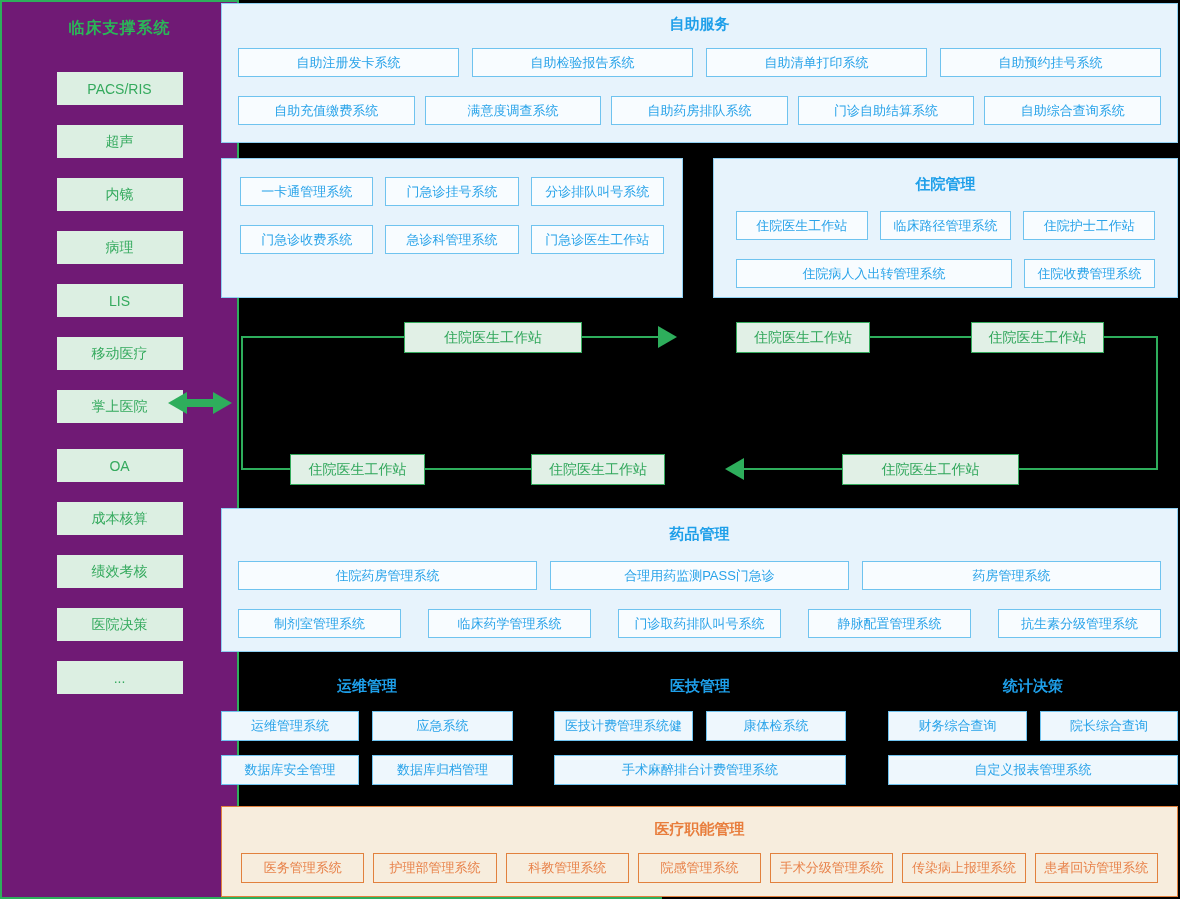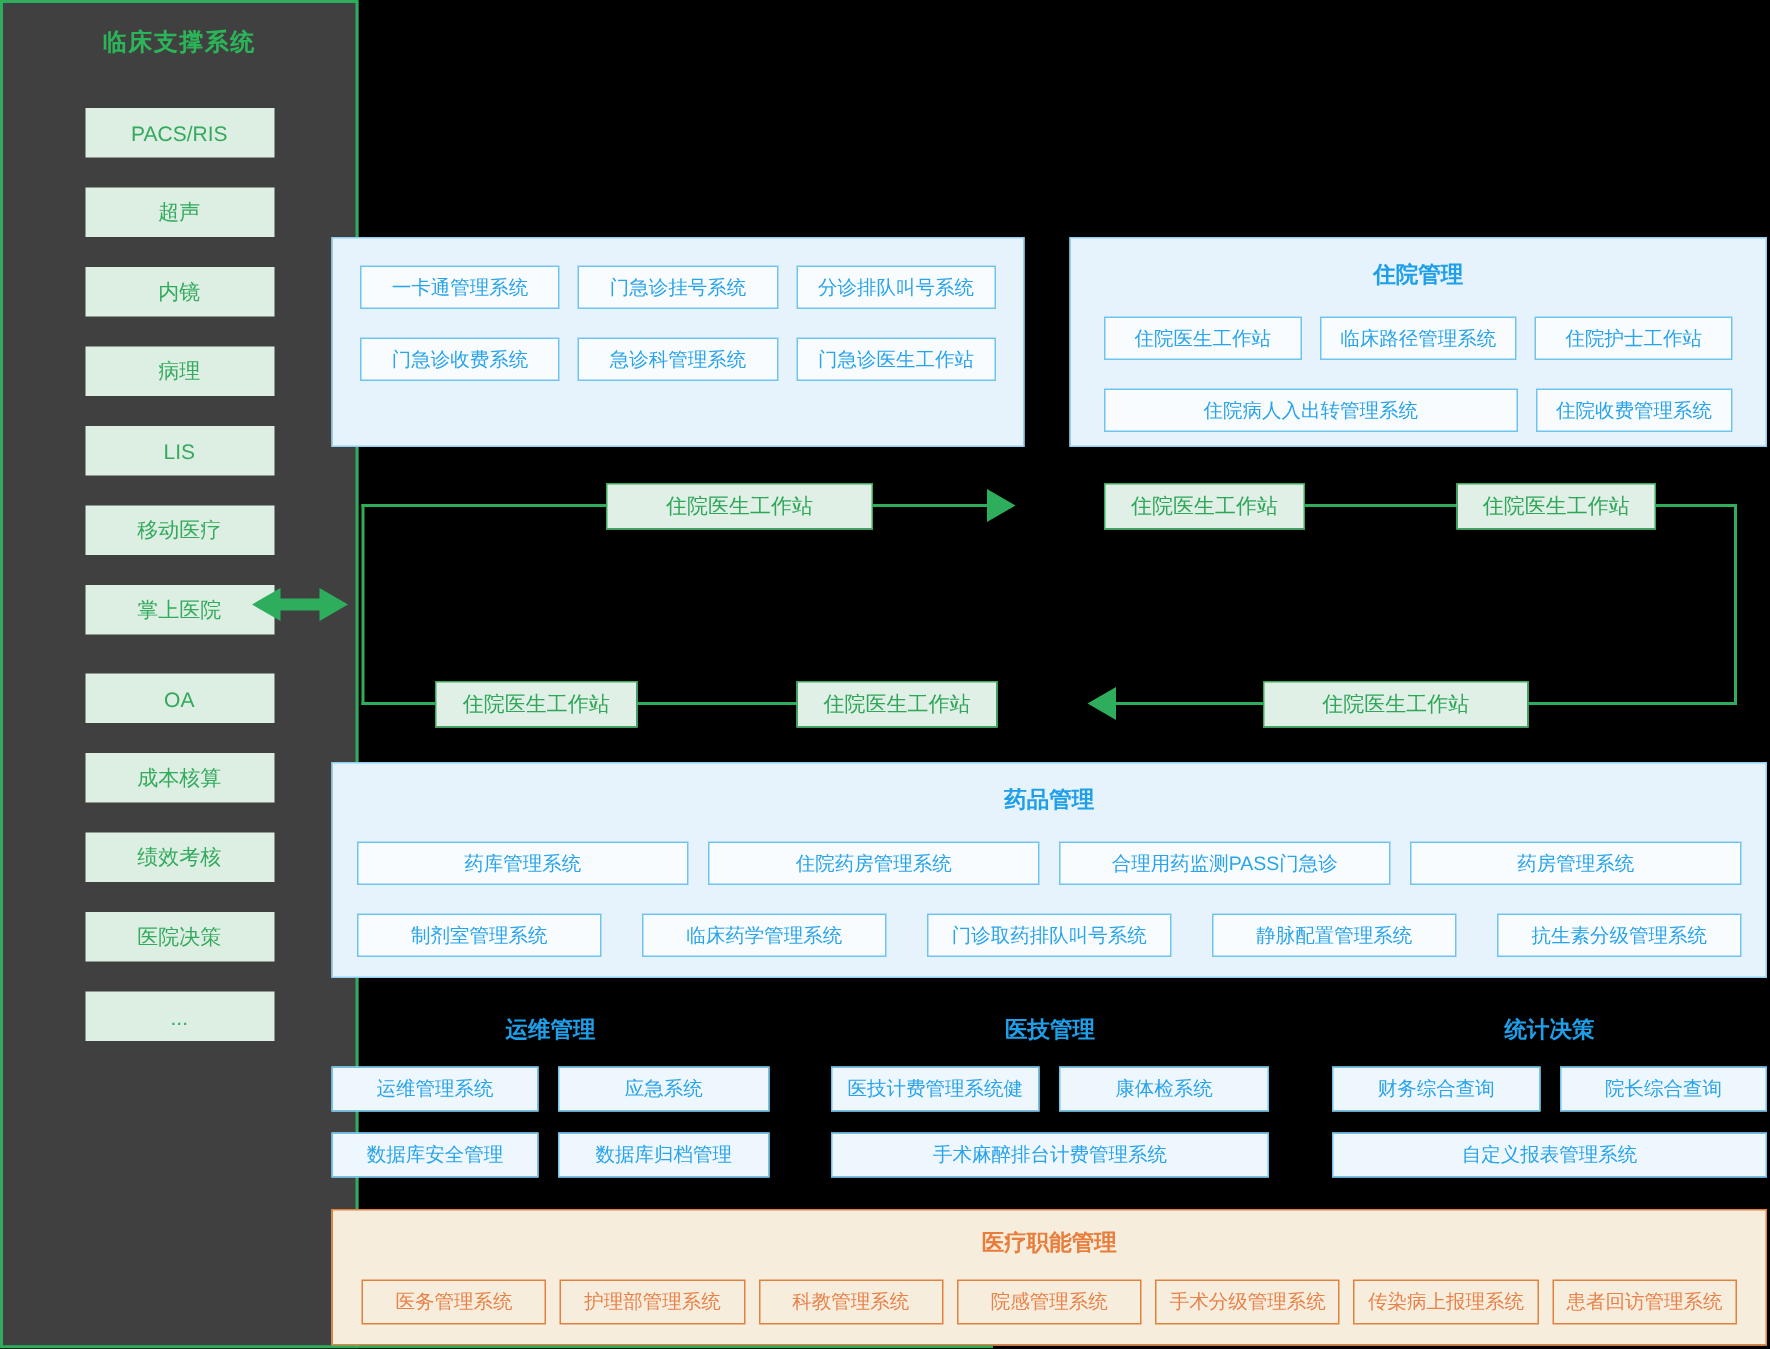--- a/index.html
+++ b/index.html
@@ -1,20 +1,20 @@
 <!DOCTYPE html>
 <html><head>
 <meta charset="utf-8">
 <style>
   html,body{margin:0;padding:0;background:#000;}
   body{font-family:"Liberation Sans","DejaVu Sans",sans-serif;}
   #stage{position:relative;width:1180px;height:899px;background:#000;overflow:hidden;}
 
   
-  .sidebar{position:absolute;left:0;top:0;width:239px;height:899px;background:#404040;
+  .sidebar{position:absolute;left:0;top:0;width:239px;height:899px;background:#701a75;
            border:2px solid #2eae5c;box-sizing:border-box;}
   .sidebar-title{margin-top:16px;text-align:center;color:#2bb558;font-size:16px;font-weight:bold;letter-spacing:1px;}
   .side-items{margin-top:33px;}
   .side-item{width:126px;height:33px;margin:0 auto 20px;background:#dcefe2;color:#35aa5e;
              font-size:14px;display:flex;align-items:center;justify-content:center;}
   .side-item.gap-before{margin-top:26px;}
 
   
   .panel-blue{position:absolute;background:#e7f3fc;border:1px solid #8fd0f3;box-sizing:border-box;}
   .ptitle-blue{text-align:center;color:#1e9fe9;font-size:15px;font-weight:bold;height:18px;line-height:18px;}
@@ -61,20 +61,36 @@
       <div class="side-item">移动医疗</div>
       <div class="side-item">掌上医院</div>
       <div class="side-item gap-before">OA</div>
       <div class="side-item">成本核算</div>
       <div class="side-item">绩效考核</div>
       <div class="side-item">医院决策</div>
       <div class="side-item">...</div>
     </div>
   </div>
 
+  <div class="panel-blue" style="left:221px;top:3px;width:957px;height:140px;">
+    <div class="ptitle-blue" style="margin-top:11px;">自助服务</div>
+    <div class="brow" style="margin-top:15px;padding:0 16px;gap:13px;">
+      <div class="btn-blue">自助注册发卡系统</div>
+      <div class="btn-blue">自助检验报告系统</div>
+      <div class="btn-blue">自助清单打印系统</div>
+      <div class="btn-blue">自助预约挂号系统</div>
+    </div>
+    <div class="brow" style="margin-top:19px;padding:0 16px;gap:10px;">
+      <div class="btn-blue">自助充值缴费系统</div>
+      <div class="btn-blue">满意度调查系统</div>
+      <div class="btn-blue">自助药房排队系统</div>
+      <div class="btn-blue">门诊自助结算系统</div>
+      <div class="btn-blue">自助综合查询系统</div>
+    </div>
+  </div>
 
   <div class="panel-blue" style="left:221px;top:158px;width:462px;height:140px;">
     <div class="brow" style="margin-top:18px;padding:0 18px;gap:12px;">
       <div class="btn-blue">一卡通管理系统</div>
       <div class="btn-blue">门急诊挂号系统</div>
       <div class="btn-blue">分诊排队叫号系统</div>
     </div>
     <div class="brow" style="margin-top:19px;padding:0 18px;gap:12px;">
       <div class="btn-blue">门急诊收费系统</div>
       <div class="btn-blue">急诊科管理系统</div>
@@ -119,21 +135,20 @@
   <div class="gbox" style="left:736px;top:322px;width:134px;height:31px;">住院医生工作站</div>
   <div class="gbox" style="left:971px;top:322px;width:133px;height:31px;">住院医生工作站</div>
   <div class="gbox" style="left:290px;top:454px;width:135px;height:31px;">住院医生工作站</div>
   <div class="gbox" style="left:531px;top:454px;width:134px;height:31px;">住院医生工作站</div>
   <div class="gbox" style="left:842px;top:454px;width:177px;height:31px;">住院医生工作站</div>
 
 
   <div class="panel-blue" style="left:221px;top:508px;width:957px;height:144px;">
     <div class="ptitle-blue" style="margin-top:16px;">药品管理</div>
     <div class="brow" style="margin-top:18px;padding:0 16px;gap:13px;">
-      <div class="btn-blue">药库管理系统</div>
       <div class="btn-blue">住院药房管理系统</div>
       <div class="btn-blue">合理用药监测PASS门急诊</div>
       <div class="btn-blue">药房管理系统</div>
     </div>
     <div class="brow" style="margin-top:19px;padding:0 16px;gap:27px;">
       <div class="btn-blue">制剂室管理系统</div>
       <div class="btn-blue">临床药学管理系统</div>
       <div class="btn-blue">门诊取药排队叫号系统</div>
       <div class="btn-blue">静脉配置管理系统</div>
       <div class="btn-blue">抗生素分级管理系统</div>

